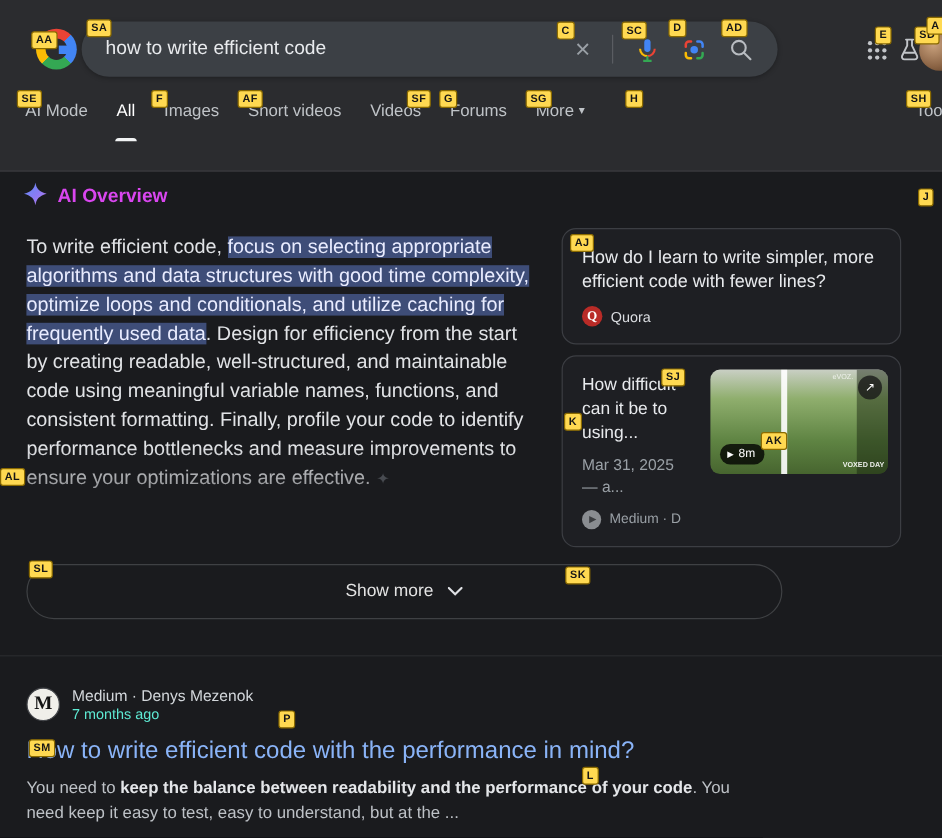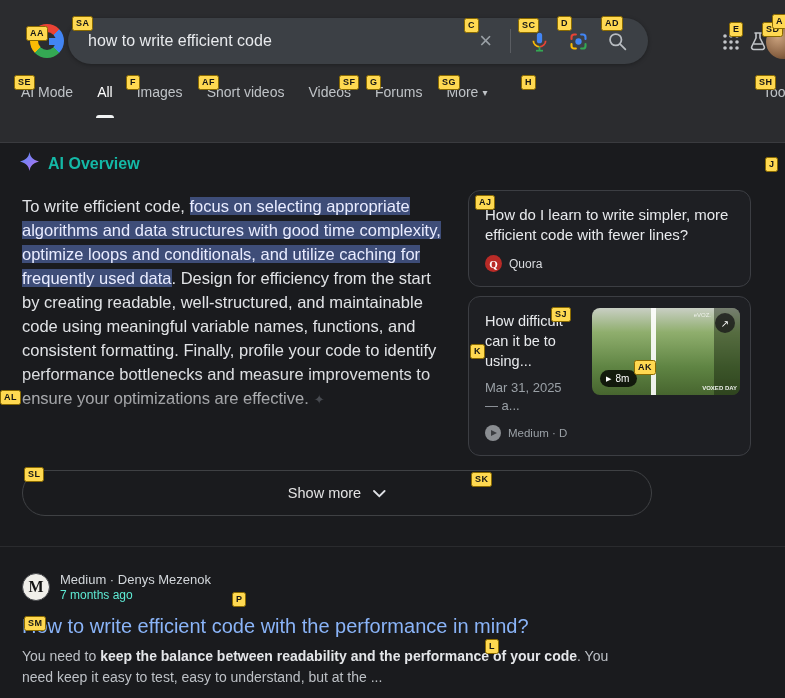--- a/index.html
+++ b/index.html
@@ -29,21 +29,21 @@
   
   .tabs { position:absolute; left:0; top:66px; width:785px; height:52px; display:flex; align-items:stretch; gap:22px; padding-left:20px; overflow:hidden; }
   .tab { position:relative; display:flex; align-items:center; gap:4px; font-size:14px; color:#bfc3c7; cursor:pointer; padding:0 1px; white-space:nowrap; }
   .tab.active { color:#ffffff; }
   .tab.active::after { content:''; position:absolute; left:0; right:0; bottom:0; height:3px; background:#f1f3f4; border-radius:3px 3px 0 0; }
   .tab .chev { font-size:10px; color:#bfc3c7; }
   .tab-tools { position:absolute; left:763px; top:0; height:52px; display:flex; align-items:center; font-size:14px; color:#bfc3c7; white-space:nowrap; }
 
   
   .aio-head { position:absolute; left:20px; top:152px; display:flex; align-items:center; gap:9px; }
-  .aio-head .title { font-size:16px; font-weight:bold; color:#14b8a6; }
+  .aio-head .title { font-size:16px; font-weight:bold; color:#d946ef; }
 
   .ai-text { position:absolute; left:22px; top:194px; width:424px; font-size:16.5px; line-height:24px; color:#e1e3e6; }
   .ai-text .hl { background:#3e4d78; color:#e9ecff; }
   .end-sparkle { color:#5b5f66; font-size:13px; margin-left:5px; }
   .fade-overlay { position:absolute; left:20px; top:372px; width:436px; height:90px; pointer-events:none;
                   background:linear-gradient(180deg, rgba(26,27,30,0) 0%, rgba(26,27,30,.55) 55%, rgba(26,27,30,.85) 100%); }
 
   
   .cards { position:absolute; left:468px; top:190px; width:283px; display:flex; flex-direction:column; gap:9px; }
   .card { background:#1e1f23; border:1px solid #3c3e43; border-radius:12px; padding:14px 16px; cursor:pointer; }

